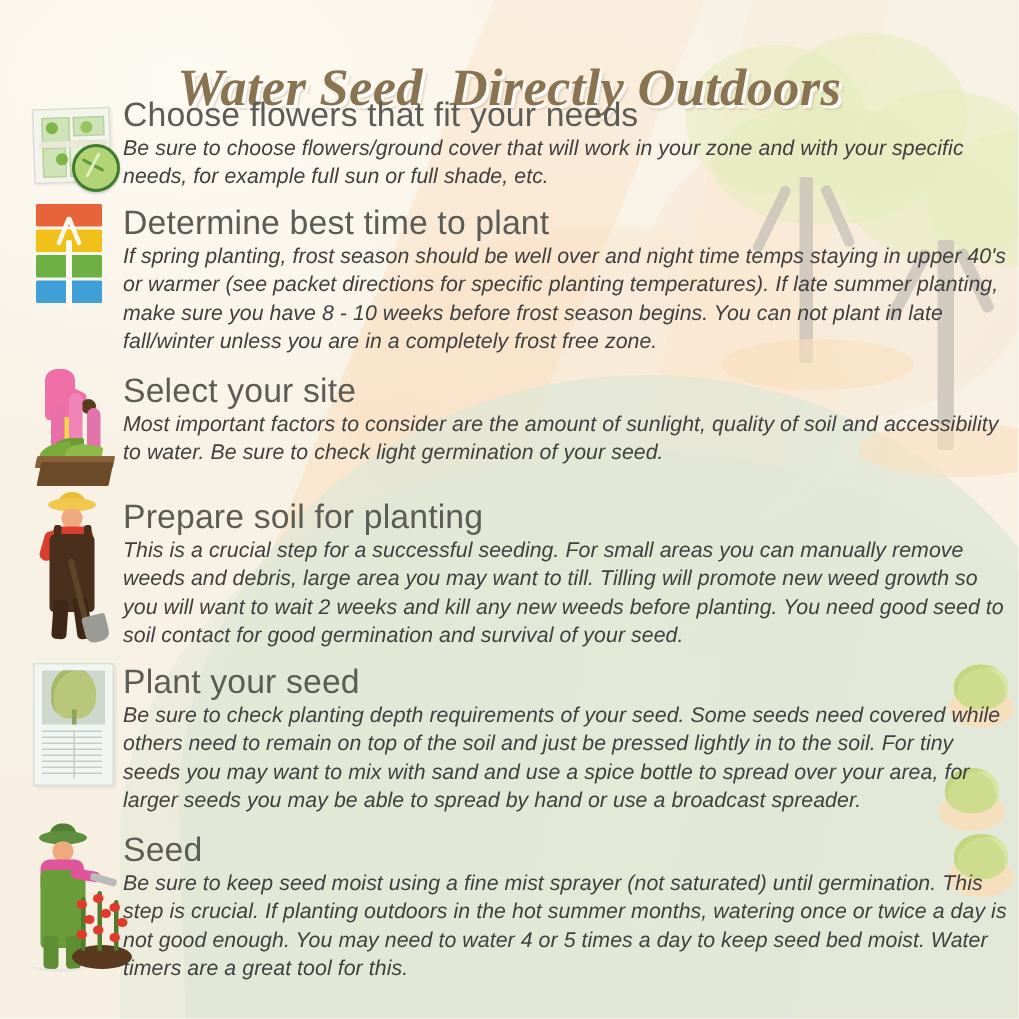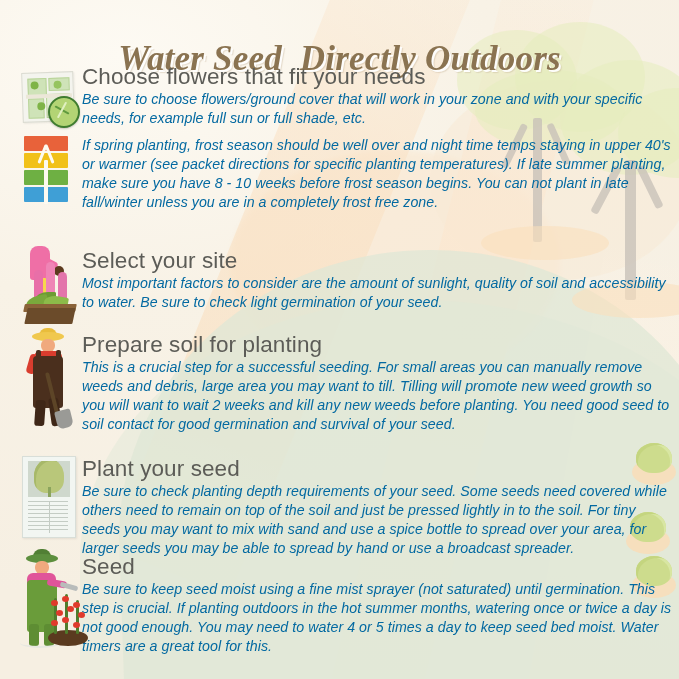--- a/index.html
+++ b/index.html
@@ -196,32 +196,32 @@
     font-size: 22.5px;
     font-weight: 400;
     color: #5c5c57;
     line-height: 1.12;
     margin: 0 0 1px 0;
     letter-spacing: .1px;
   }
   .step-text {
     font-size: 14.2px;
     font-style: italic;
-    color: #0369a1;
+    color: #404040;
     line-height: 1.34;
     margin: 0;
     letter-spacing: .05px;
   }
 
   
   #step-1 { top: 62px; }
   #step-2 { top: 134px; }
   #step-3 { top: 246px; }
   #step-4 { top: 330px; }
-  #step-5 { top: 454px; }
+  #step-5 { top: 440px; }
   #step-6 { top: 552px; }
 
   
   .ic { position: absolute; }
 
   
   #icon-garden-plan { left: 8px; top: 6px; width: 62px; height: 62px; }
   #icon-garden-plan .plan {
     position: absolute; left: 4px; top: 4px; width: 50px; height: 48px;
     background: #f4f4ee;
@@ -546,20 +546,21 @@
           <div class="band b3"></div>
           <div class="band b4"></div>
           <div class="tree-w">
             <div class="tw-b tw-b1"></div>
             <div class="tw-b tw-b2"></div>
             <div class="tw-trunk"></div>
           </div>
         </div>
       </div>
       <div class="step-body">
+        <div class="step-heading">Determine best time to plant</div>
         <div class="step-text">If spring planting, frost season should be well over and  night time temps staying in upper 40's or warmer (see packet directions for specific planting temperatures). If late summer planting, make sure you have 8 - 10 weeks before frost season begins. You can not plant in late fall/winter unless you are in a completely frost free zone.</div>
       </div>
     </div>
 
     <div class="step" id="step-3">
       <div class="step-icon">
         <div class="ic" id="icon-flower-planter">
           <div class="person-body"></div>
           <div class="person-leg"></div>
           <div class="person-arm"></div>

